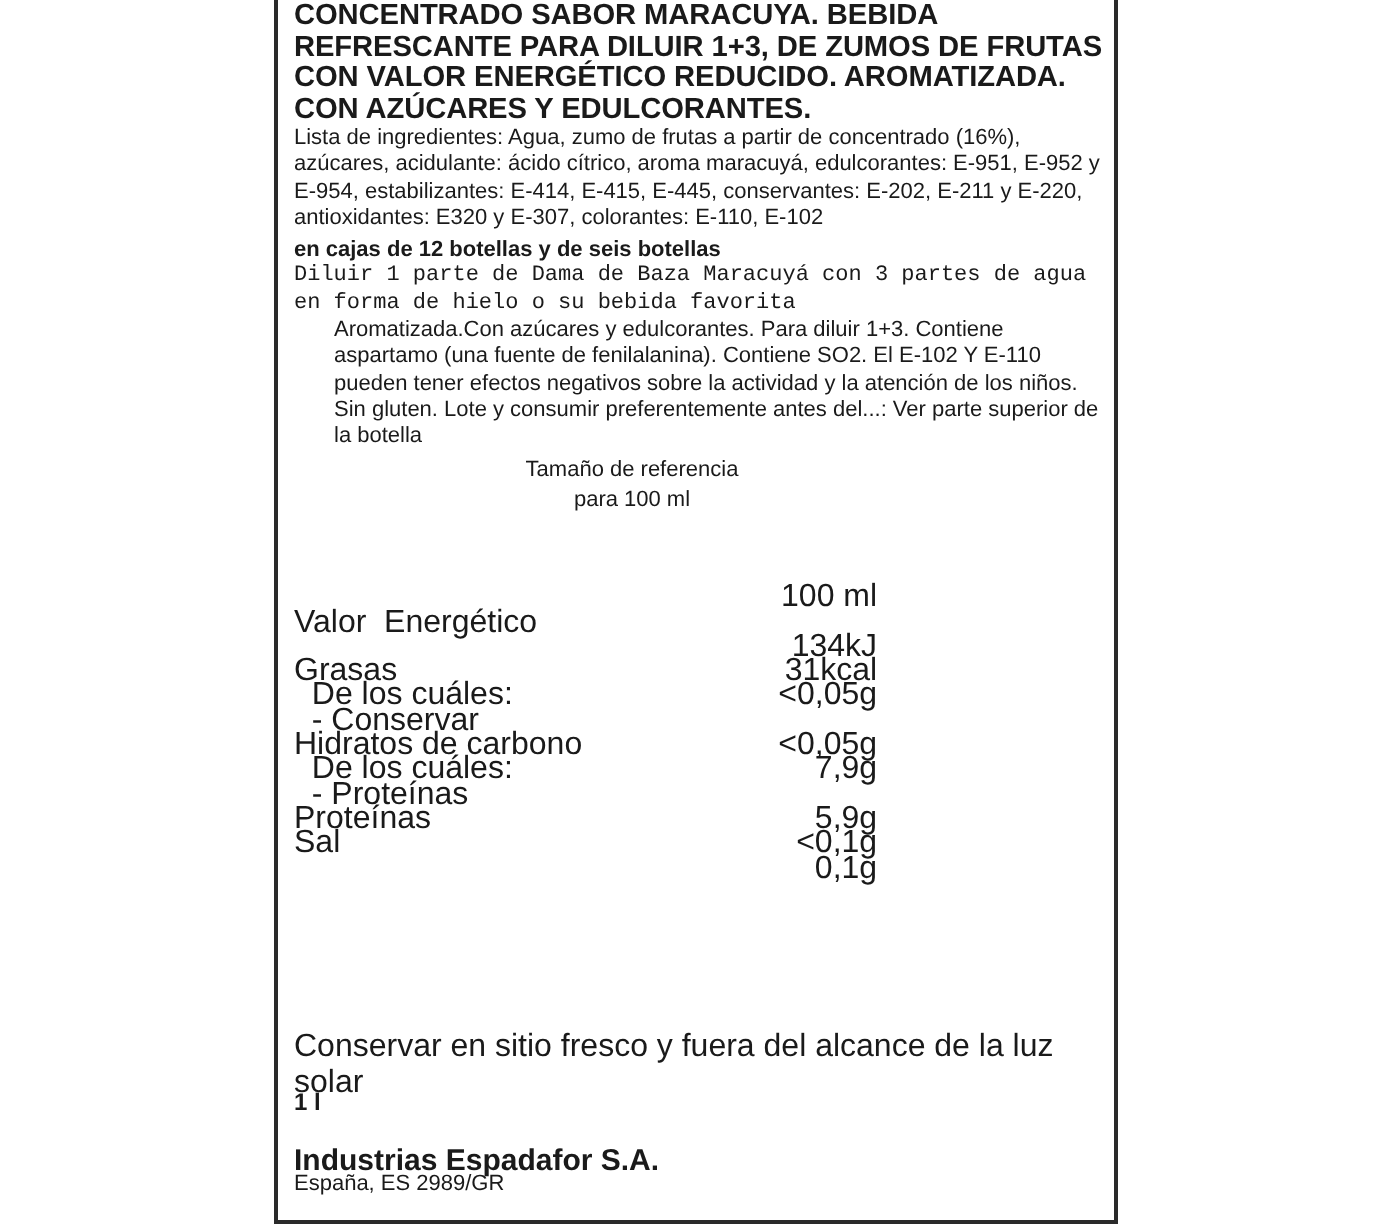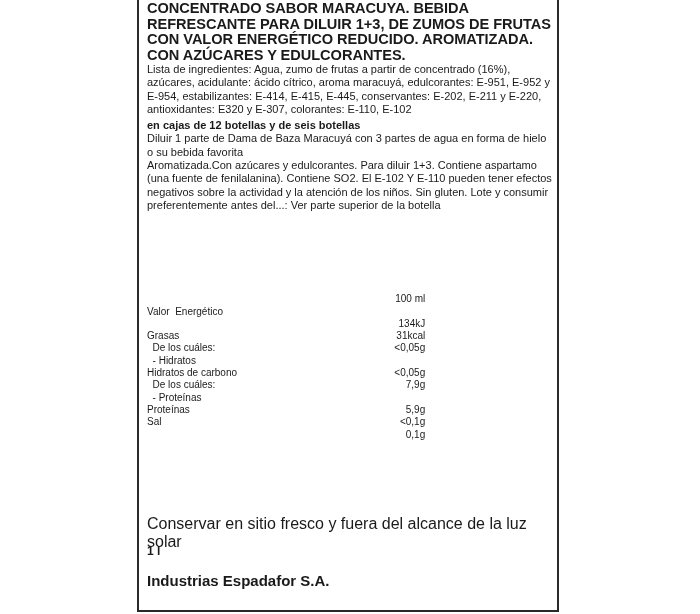--- a/index.html
+++ b/index.html
@@ -7,44 +7,48 @@
     .label-box {
       position: absolute; left: 137px; top: -2px; width: 418px; height: 612px;
       border-left: 2px solid #2a2a2a; border-right: 2px solid #2a2a2a; border-bottom: 2px solid #2a2a2a;
       box-sizing: content-box;
     }
     .inner { position: absolute; left: 8px; top: 0; width: 408px; }
     .title { font-weight: bold; font-size: 14.6px; line-height: 15.5px; margin-top: 3px; letter-spacing: -0.05px; }
     .para { font-size: 11px; line-height: 13.3px; }
     .para.ingr { margin-top: 0; }
     .para.cajas { margin-top: 3px; font-weight: bold; }
-    .para.dil { margin-top: 0px; }
-    .para.arom { margin-top: 0px; }
+    .para.dil { margin-top: 0px; font-family: Liberation Mono, monospace; }
+    .para.arom { margin-top: 0px; margin-left: 20px; }
     .ref { position: absolute; left: 0; width: 408px; text-align: center; top: 230px; font-size: 11px; line-height: 15px; }
     .ref div { text-align: center; margin-left: -70px; }
-    .ntable { position: absolute; left: 0; top: 283px; font-size: 10px; }
+    .ntable { position: absolute; left: 0; top: 283px; font-size: 16px; }
     .nrow { position: relative; height: 12.3px; line-height: 12.3px; white-space: pre; }
     .nrow .lbl { position: absolute; left: 0; }
     .nrow .val { position: absolute; right: -256px; text-align: right; width: 100px; }
     .conservar { position: absolute; left: 0; top: 517px; font-size: 16px; }
     .vol { position: absolute; left: 0; top: 546px; font-size: 12px; font-weight: bold; }
     .company { position: absolute; left: 0; top: 574px; font-size: 15px; font-weight: bold; }
     .addr { position: absolute; left: 0; top: 588px; font-size: 11px; line-height: 13.3px; }
   </style>
 </head>
 <body>
 
 <div class="label-box">
   <div class="inner">
     <div class="title">CONCENTRADO SABOR MARACUYA. BEBIDA REFRESCANTE PARA DILUIR 1+3, DE ZUMOS DE FRUTAS CON VALOR ENERGÉTICO REDUCIDO. AROMATIZADA. CON AZÚCARES Y EDULCORANTES.</div>
     <div class="para ingr">Lista de ingredientes: Agua, zumo de frutas a partir de concentrado (16%), azúcares, acidulante: ácido cítrico, aroma maracuyá, edulcorantes: E-951, E-952 y E-954, estabilizantes: E-414, E-415, E-445, conservantes: E-202, E-211 y E-220, antioxidantes: E320 y E-307, colorantes: E-110, E-102</div>
     <div class="para cajas">en cajas de 12 botellas y de seis botellas</div>
     <div class="para dil">Diluir 1 parte de Dama de Baza Maracuyá  con 3 partes de agua en forma de hielo o su bebida favorita</div>
     <div class="para arom">Aromatizada.Con azúcares y edulcorantes. Para diluir 1+3. Contiene aspartamo (una fuente de fenilalanina). Contiene SO2. El E-102 Y E-110 pueden tener efectos negativos sobre la actividad y la atención de los niños. Sin gluten. Lote y consumir preferentemente antes del...: Ver parte superior de la botella</div>
 
+    <div class="ref">
+      <div>Tamaño de referencia</div>
+      <div>para 100 ml</div>
+    </div>
 
     <div class="ntable">
       <div class="nrow">
         <span class="val">100 ml</span>
       </div>
       <div class="nrow">
         <span class="lbl">Valor  Energético</span>
         <span class="val">134kJ</span>
       </div>
       <div class="nrow">
@@ -53,21 +57,21 @@
       </div>
       <div class="nrow">
         <span class="lbl">Grasas</span>
         <span class="val">&lt;0,05g</span>
       </div>
       <div class="nrow">
         <span class="lbl">  De los cuáles:</span>
         <span class="val"></span>
       </div>
       <div class="nrow">
-        <span class="lbl">  - Hidratos</span>
+        <span class="lbl">  - Conservar</span>
         <span class="val">&lt;0,05g</span>
       </div>
       <div class="nrow">
         <span class="lbl">Hidratos de carbono</span>
         <span class="val">7,9g</span>
       </div>
       <div class="nrow">
         <span class="lbl">  De los cuáles:</span>
         <span class="val"></span>
       </div>
@@ -82,15 +86,16 @@
       <div class="nrow">
         <span class="lbl">Sal</span>
         <span class="val">0,1g</span>
       </div>
     </div>
 
     <div class="conservar">Conservar en sitio fresco y fuera del alcance de la luz solar</div>
     <div class="vol">1 l</div>
     <div class="company">Industrias Espadafor S.A.</div>
     <div class="addr">
+      <div>España,  ES 2989/GR</div>
     </div>
   </div>
 </div>
 
 </body></html>

